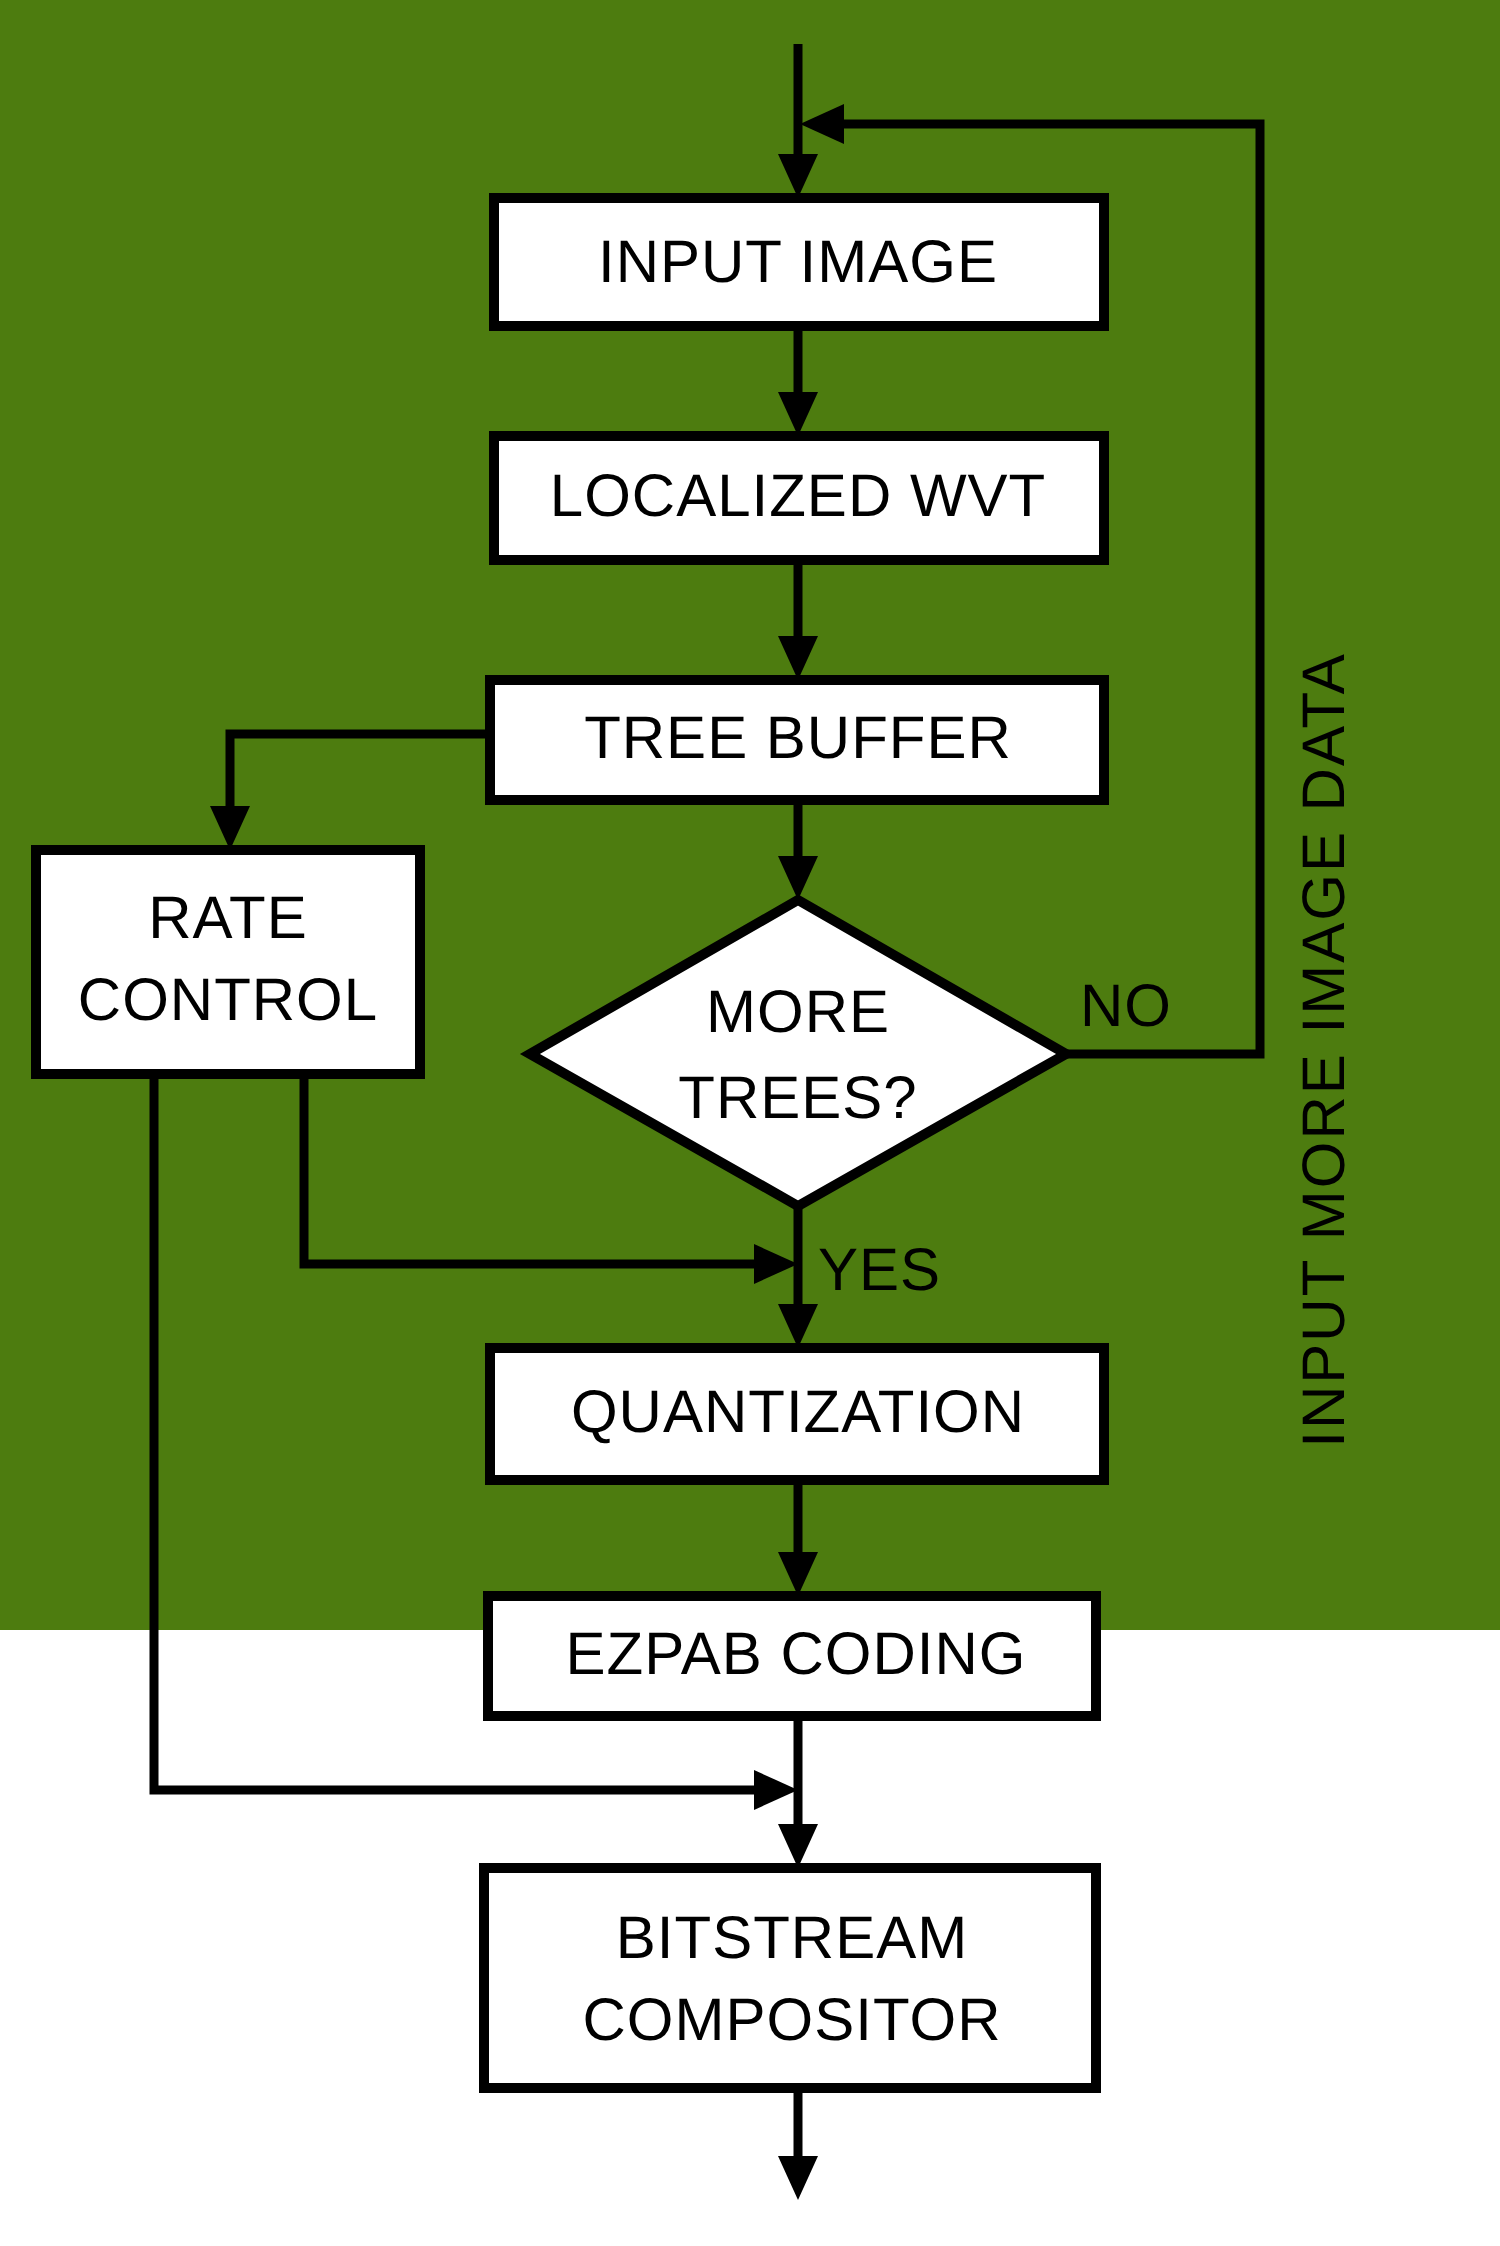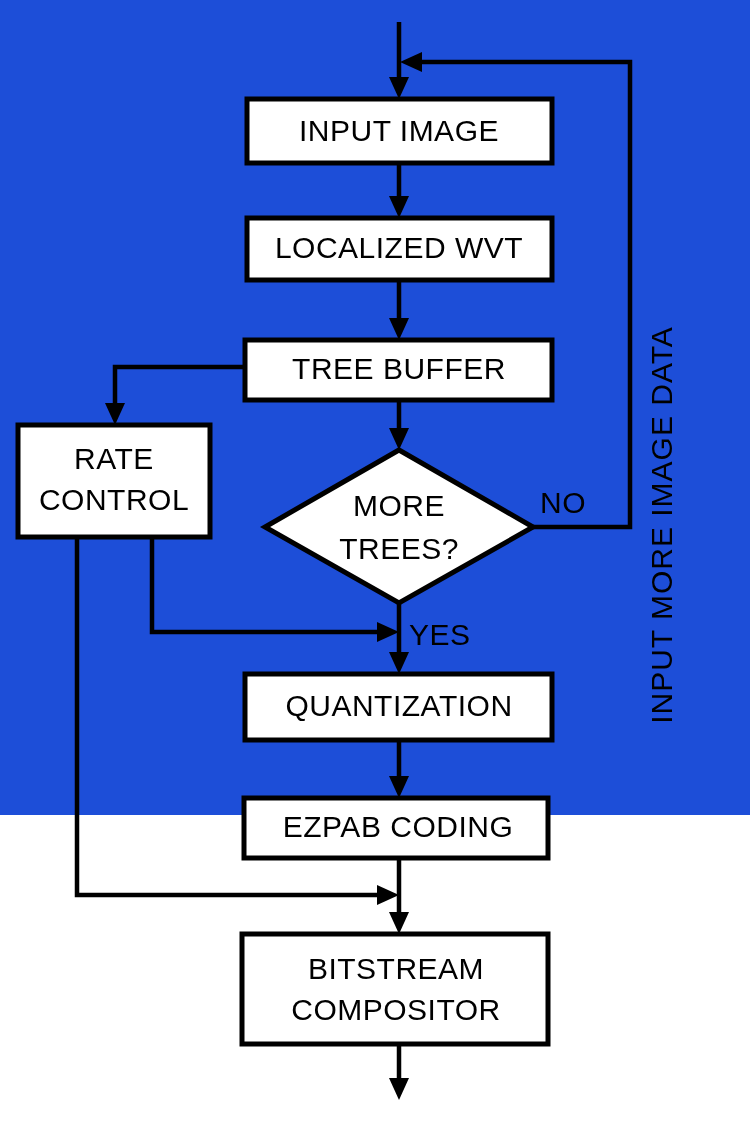--- a/index.html
+++ b/index.html
@@ -10,21 +10,21 @@
   body {
     width: 750px;
     height: 1123px;
     font-family: "Liberation Sans", sans-serif;
     overflow: hidden;
   }
   #flowchart-root {
     position: relative;
     width: 750px;
     height: 815px;
-    background: #1d4ed8;
+    background: #4d7c0f;
   }
   svg.diagram {
     display: block;
     width: 750px;
     height: 1123px;
   }
   .node-box {
     fill: #ffffff;
     stroke: #000000;
     stroke-width: 5;

